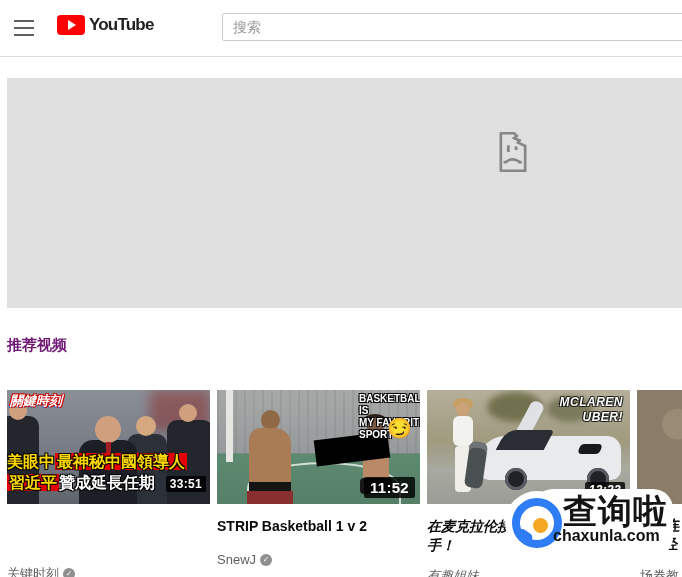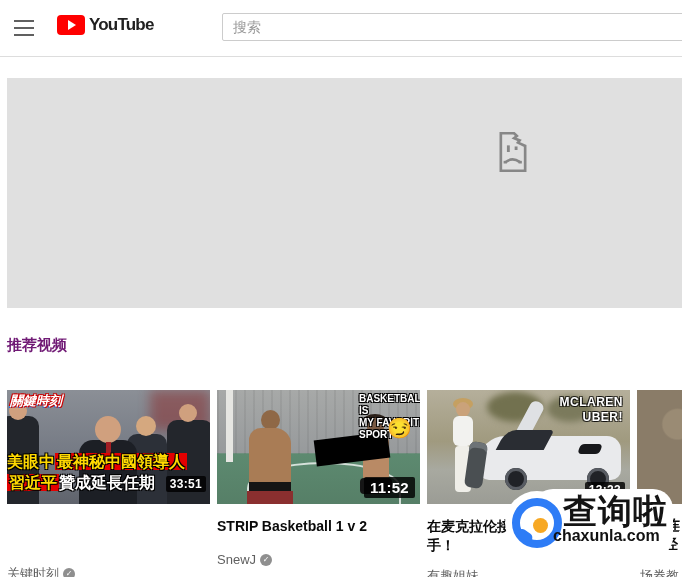--- a/index.html
+++ b/index.html
@@ -190,21 +190,21 @@
   </div>
   <div class="vtitle">
     <div>STRIP Basketball 1 v 2</div>
   </div>
   <div class="vchan" style="top:162px;">
     <span>SnewJ</span>
     <span class="vbadge">✓</span>
   </div>
 </div>
 
-<div class="card" style="left:427px;">
+<div class="card" style="left:427px;font-style:italic;">
   <div class="thumb t3">
     <div class="t3-tree" style="left:60px;top:2px;width:56px;height:30px;"></div>
     <div class="t3-tree" style="left:120px;top:6px;width:46px;height:26px;background:#7b7a5c;"></div>
     <div class="t3-door"></div>
     <div class="t3-car"></div>
     <div class="t3-wind"></div>
     <div class="t3-intake"></div>
     <div class="t3-wheel" style="left:78px;"></div>
     <div class="t3-wheel" style="left:160px;"></div>
     <div class="t3-wom-hair"></div>

